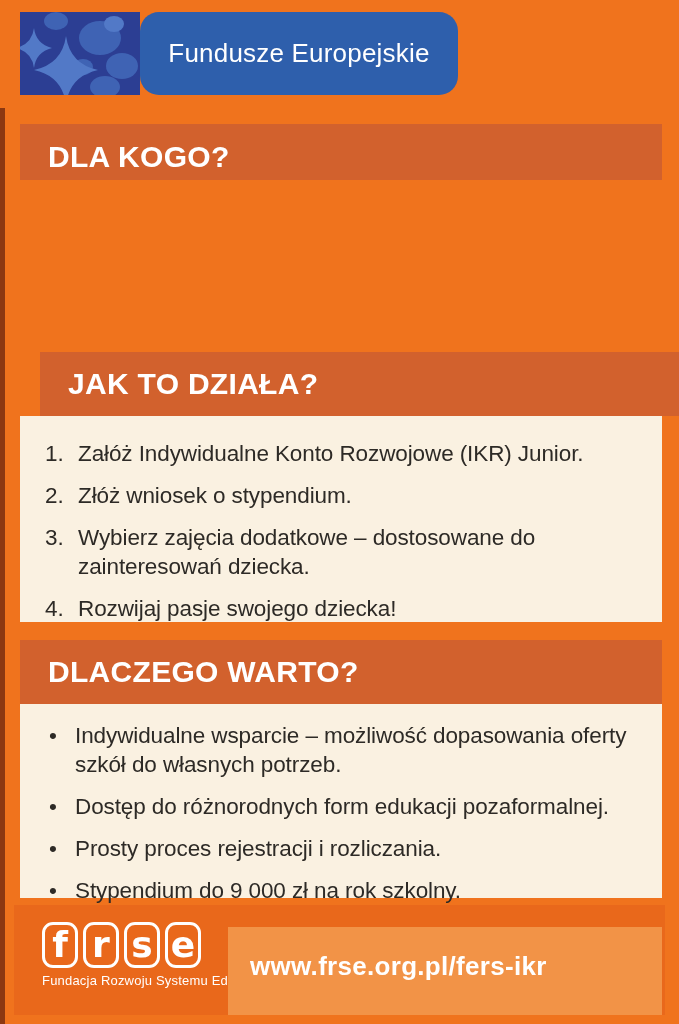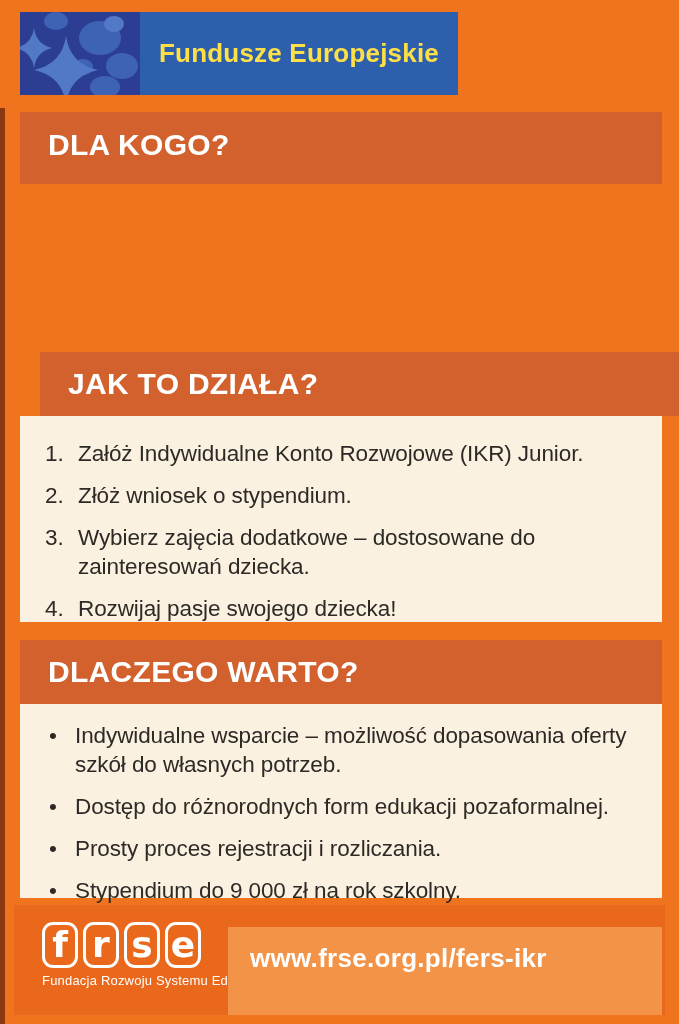--- a/index.html
+++ b/index.html
@@ -11,30 +11,30 @@
   }
   .scan-strip {
     position:absolute; left:0; top:108px; width:5px; height:916px;
     background:#73290f; opacity:.8;
   }
   
   .eu-band { position:absolute; left:20px; top:12px; width:438px; height:83px; display:flex; }
   .eu-mark { width:120px; height:83px; flex:0 0 auto; }
   .eu-mark svg { display:block; width:120px; height:83px; }
   .eu-label {
-    flex:1; background:#2e5fac; color:#fde047; display:flex; align-items:center;
-    justify-content:center; font-weight:bold; font-size:26px; letter-spacing:.2px;
+    flex:1; background:#2e5fac; color:#ffffff; display:flex; align-items:center;
+    justify-content:center; font-weight:normal; font-size:26px; letter-spacing:.2px;border-radius:19px;
   }
   
   .title-band {
     position:absolute; left:20px; width:642px; background:#d2612d; color:#fff;
     font-weight:bold; font-size:30px; letter-spacing:.3px; padding-left:28px;
     box-sizing:border-box;
   }
-  .band1 { top:112px; height:72px; line-height:66px; }
+  .band1 { top:124px; height:56px; line-height:66px; }
   .band2 { top:352px; height:64px; line-height:64px;margin-left:20px; }
   .band3 { top:640px; height:68px; line-height:64px; }
   
   .content-box {
     position:absolute; left:20px; width:642px; background:#faf1e1; color:#2d2a26;
     box-sizing:border-box;
   }
   .box1 { top:172px; height:178px; padding:17px 18px 0 25px; }
   .box2 { top:416px; height:206px; padding:23px 14px 0 25px; }
   .box3 { top:704px; height:194px; padding:17px 14px 0 25px; }
@@ -47,21 +47,21 @@
   .marker { flex:0 0 33px; font-size:22.5px; line-height:29px; }
   .marker.bullet { flex:0 0 30px; padding-left:4px; box-sizing:border-box; }
   .itxt {
     flex:1; font-size:22.5px; line-height:29px; white-space:pre-line;
     letter-spacing:-0.1px;
   }
   
   .footer-band { position:absolute; left:14px; top:905px; width:651px; height:110px; background:#e9681b; }
   .url-box { position:absolute; left:214px; top:22px; width:434px; height:88px; background:#f29347; }
   .url-text {
-    display:block; padding:16px 0 0 22px; color:#fff; font-weight:bold;
+    display:block; padding:24px 0 0 22px; color:#fff; font-weight:bold;
     font-size:26px; letter-spacing:.3px;
   }
   .frse { position:absolute; left:28px; top:17px; width:180px; }
   .frse-letters { display:flex; gap:5px; }
   .frse-box {
     width:36px; height:46px; border:3px solid #fff; border-radius:11px;
     display:flex; align-items:center; justify-content:center; box-sizing:border-box;
     overflow:visible;
   }
   .frse-letter {

